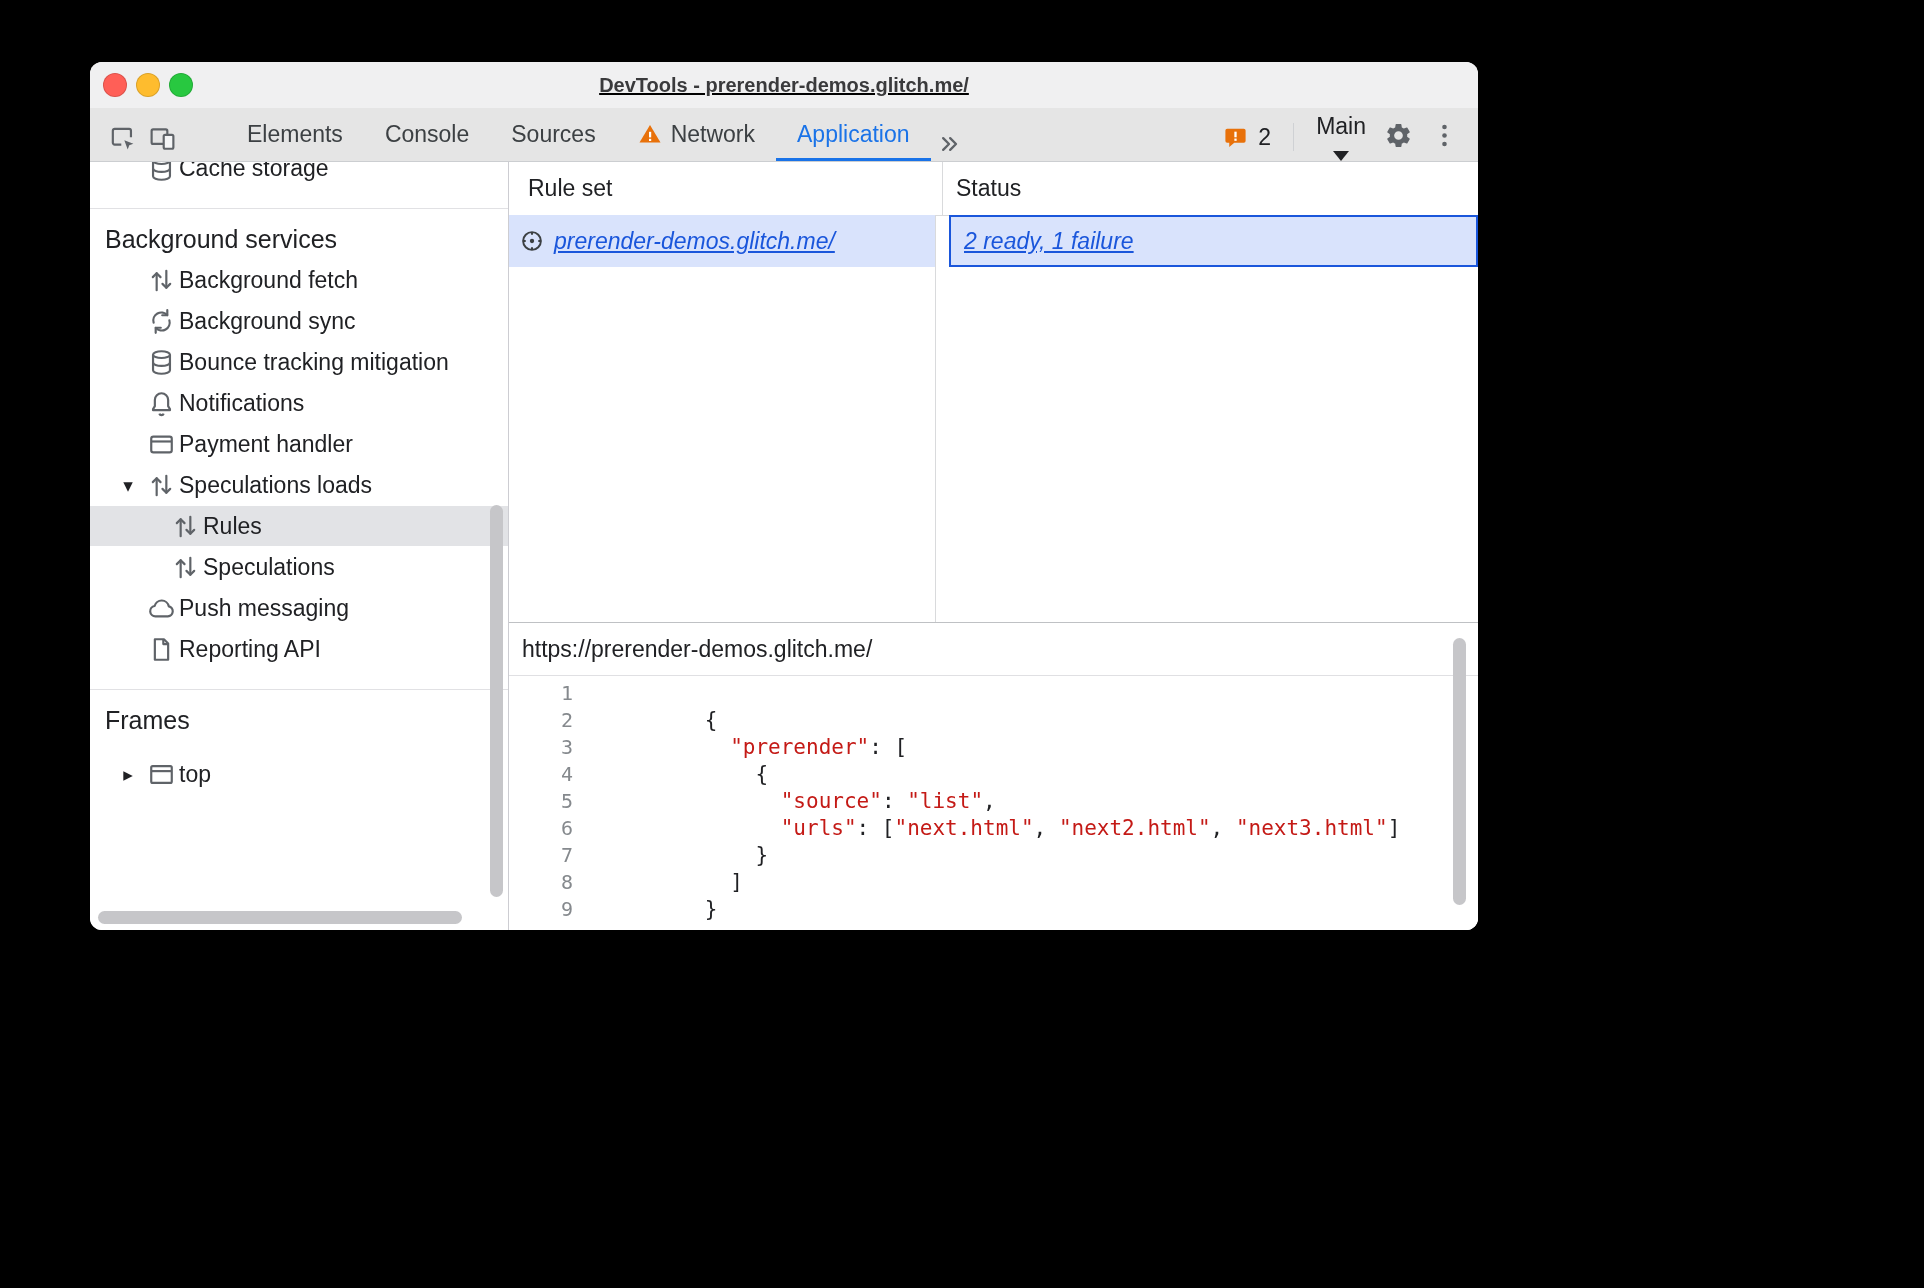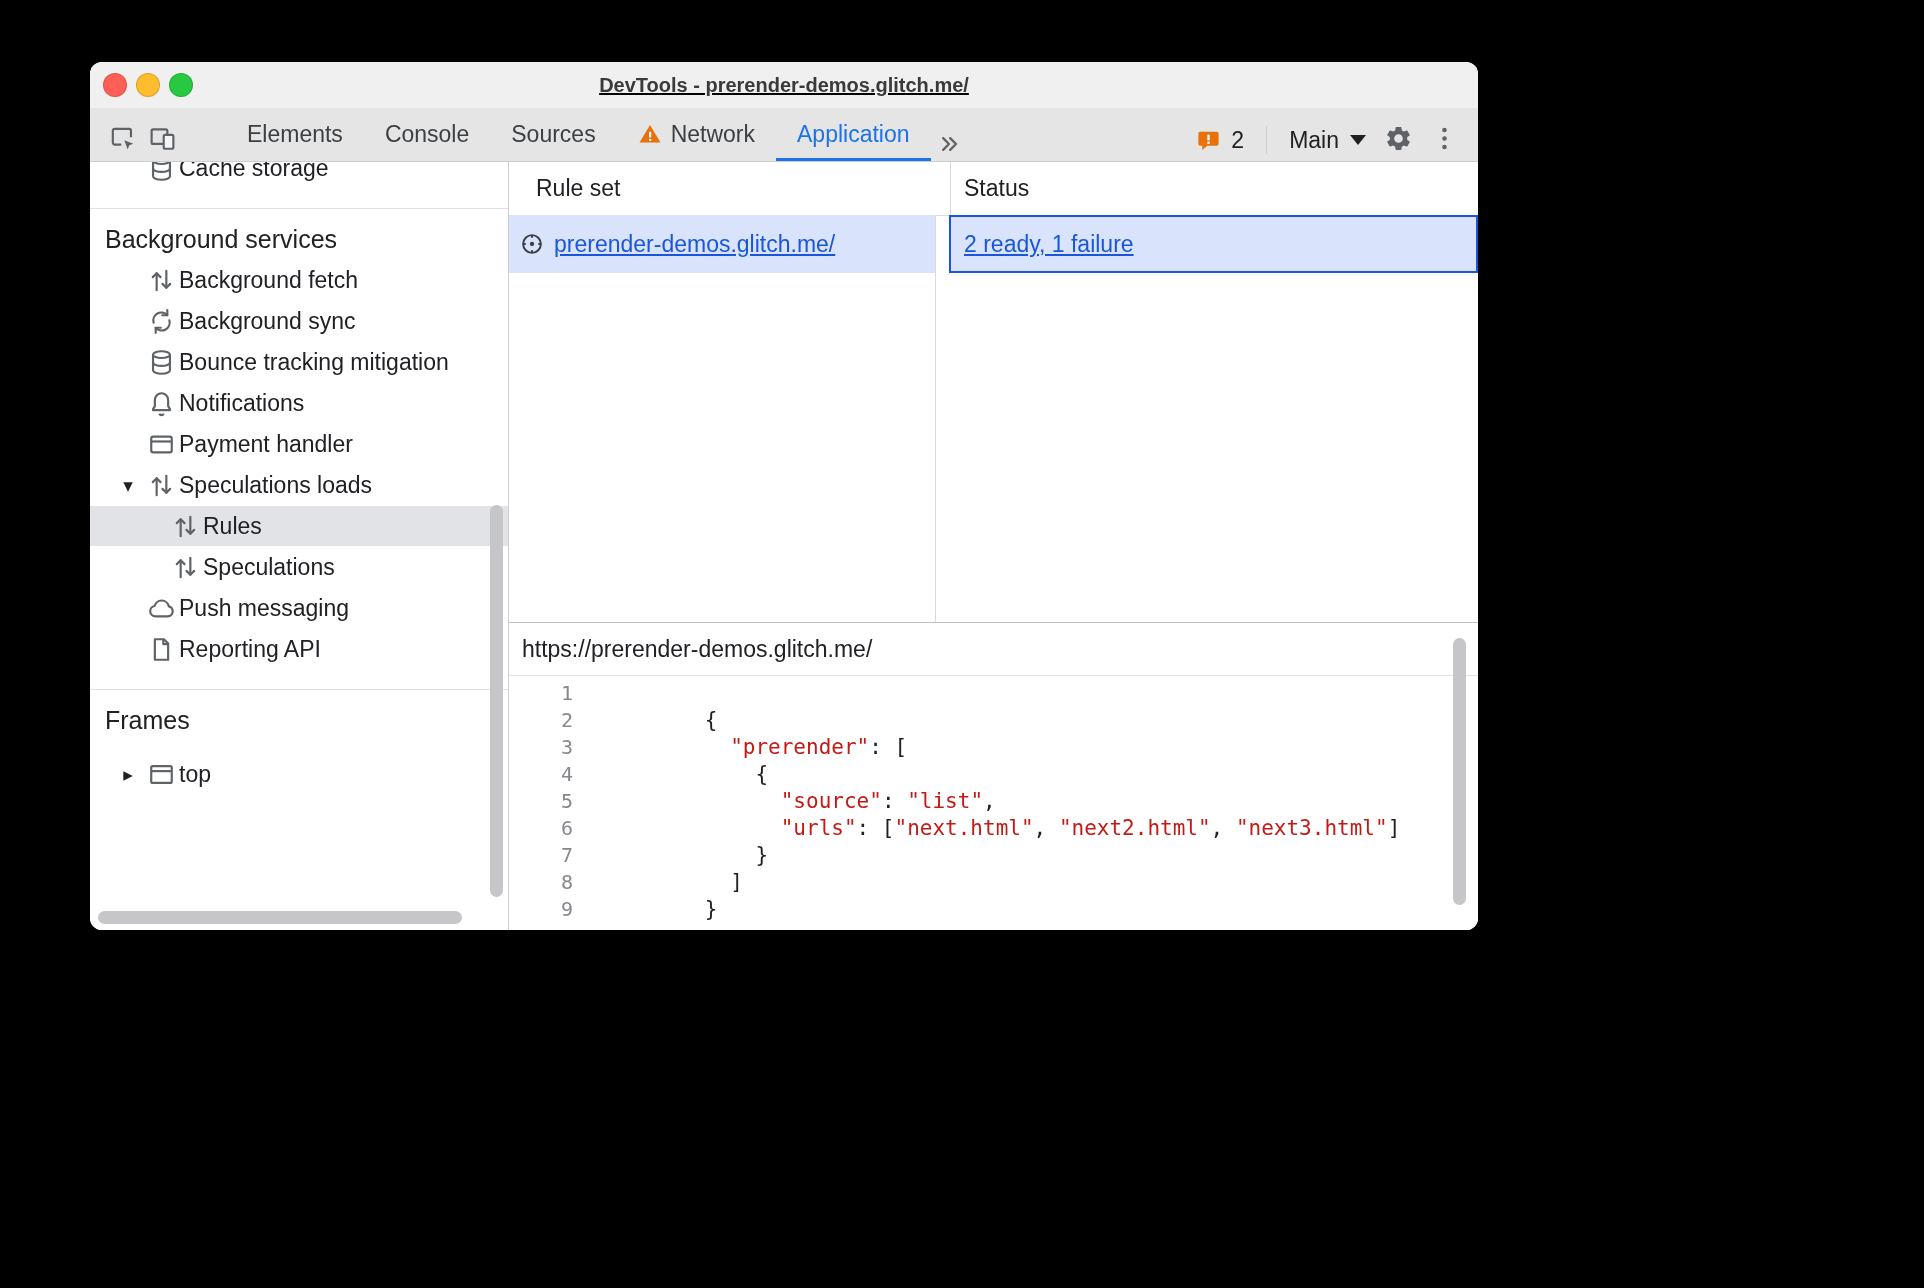--- a/index.html
+++ b/index.html
@@ -24,48 +24,48 @@
   .tab{display:flex;align-items:center;padding:0 21px;font-size:23px;color:#3c4043;cursor:pointer;white-space:nowrap;}
   .tab .icon{margin-right:9px;display:flex;}
   .tab .icon svg{width:24px;height:24px;}
   .tab.selected{color:#1a73e8;box-shadow:inset 0 -3px 0 #1a73e8;}
   .more-tabs{border:none;background:none;color:#5f6368;display:flex;align-items:center;cursor:pointer;padding:0 4px;}
   .more-tabs svg{width:28px;height:28px;}
   .toolbar-right{margin-left:auto;display:flex;align-items:center;gap:6px;}
   .issues{display:flex;align-items:center;gap:9px;background:none;border:none;font-size:23px;color:#202124;cursor:pointer;padding:0 6px;}
   .issues .icon{display:flex;} .issues .icon svg{width:27px;height:25px;}
   .vdiv{width:1px;height:28px;background:#cfd1d4;margin:0 10px;}
-  .main-select{display:flex;align-items:center;gap:11px;background:none;border:none;font-size:23px;color:#202124;cursor:pointer;padding:0 6px;}
+  .main-select{display:flex;align-items:center;gap:11px;background:none;border:none;font-size:23px;color:#202124;cursor:pointer;padding:0 6px;flex-direction:column;}
   .caret{width:0;height:0;border-left:8px solid transparent;border-right:8px solid transparent;border-top:10px solid #202124;}
   
   .content{position:absolute;top:100px;left:0;right:0;bottom:0;display:flex;}
   .sidebar{width:418px;flex:none;border-right:1px solid #cdcdd2;position:relative;overflow:hidden;background:#fff;}
   .sidebar-list{position:absolute;top:0;left:0;right:0;}
   .row{position:relative;height:40px;margin-top:1px;display:flex;align-items:center;padding-left:56px;
        font-size:23px;color:#202124;white-space:nowrap;cursor:pointer;}
   .row.clipped{margin-top:-14px;}
   .row.indent1{padding-left:80px;}
   .row.selected{background:#e2e3e6;}
   .row .icon{width:30px;height:30px;flex:none;color:#5f6368;display:flex;align-items:center;justify-content:center;}
   .row .icon svg{width:29px;height:29px;}
   .row .lbl{margin-left:3px;}
   .disc{position:absolute;left:26px;width:24px;text-align:center;font-size:19px;color:#202124;}
   .sb-divider{height:1px;background:#e1e1e4;margin-top:20px;}
   .sb-header{height:40px;line-height:40px;margin-top:10px;padding-left:15px;font-size:25px;font-weight:500;color:#202124;white-space:nowrap;}
   .sb-vscroll{position:absolute;right:5px;top:343px;width:13px;height:392px;border-radius:7px;background:#c6c6c9;}
   .sb-hscroll{position:absolute;left:8px;bottom:6px;height:13px;width:364px;border-radius:7px;background:#c6c6c9;}
   
   .main{flex:1;position:relative;overflow:hidden;background:#fff;}
-  .grid-header{position:absolute;top:0;left:16px;right:0;height:53px;border-bottom:1px solid #d9dadc;display:flex;
+  .grid-header{position:absolute;top:0;left:8px;right:0;height:53px;border-bottom:1px solid #d9dadc;display:flex;
                font-size:23px;color:#202124;}
   .gh1{width:426px;flex:none;display:flex;align-items:center;padding-left:11px;border-right:1px solid #d9dadc;box-sizing:border-box;}
   .gh2{flex:1;display:flex;align-items:center;padding-left:13px;}
   .col-div{position:absolute;left:426px;top:53px;height:407px;width:1px;background:#d9dadc;}
   .rows{position:absolute;top:53px;left:0;right:0;}
-  .trow{height:58px;display:flex;}
+  .trow{height:52px;display:flex;font-style:italic;}
   .tcell{box-sizing:border-box;display:flex;align-items:center;}
   .c1{width:426px;flex:none;padding-left:9px;background:#d9e3fc;}
   .c2{flex:1;padding-left:13px;background:#d9e3fc;margin-left:14px;}
   .c2.focused{border:2px solid #1a56db;}
   .c1 .icon{width:28px;height:28px;color:#3c4043;display:flex;align-items:center;justify-content:center;flex:none;}
   .c1 .icon svg{width:26px;height:26px;}
   .link{color:#1a56db;text-decoration:underline;font-size:23px;cursor:pointer;white-space:nowrap;}
   .c1 .link{margin-left:8px;}
   
   .details-divider{position:absolute;top:460px;left:0;right:0;height:1px;background:#bfc1c4;}

